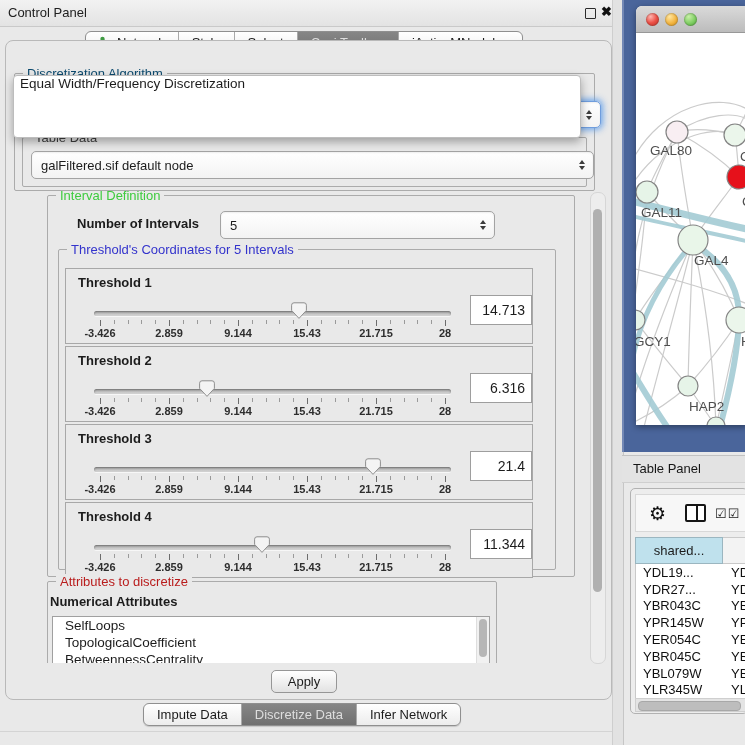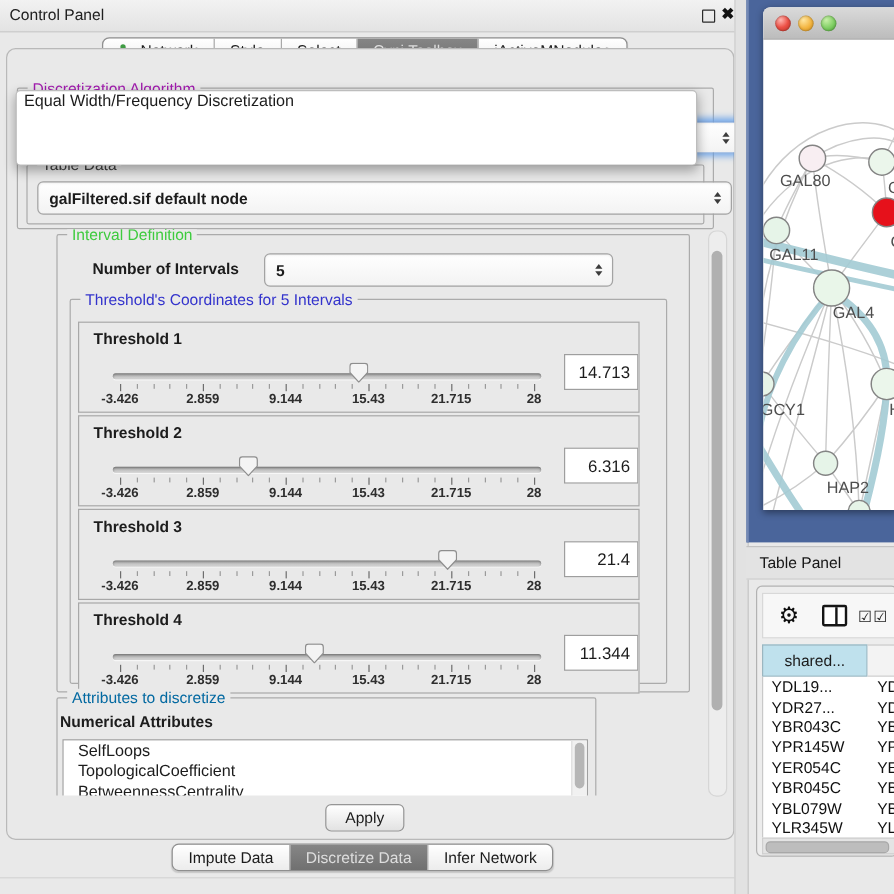--- a/index.html
+++ b/index.html
@@ -21,26 +21,26 @@
   .seg.sel{background:linear-gradient(#868686,#707070);color:#dedede;}
   #topTabs{left:85px;top:31px;}
   #bottomTabs{left:143px;top:703px;}
   .bline{position:absolute;left:0;top:731px;width:620px;height:1px;background:#d4d4d4;}
 
   
   .content{position:absolute;left:5px;top:40px;width:605px;height:658px;border:1px solid #b9b9b9;
            border-radius:8px;background:#e9e9e9;}
   .gbox{position:absolute;border:1px solid #ababab;border-radius:2px;}
   .grouplab{position:absolute;top:-8px;left:8px;background:#e9e9e9;padding:0 4px;font-size:13px;white-space:nowrap;}
-  .lab-gray{color:#a21caf;}
+  .lab-gray{color:#0c4a6e;}
   .lab-green{color:#3ecb3e;}
   .lab-blue{color:#3333cc;}
 
   .combo{position:absolute;background:linear-gradient(#ffffff,#f3f3f3);border:1px solid #a3a3a3;border-radius:5px;
-         display:flex;align-items:center;padding:0 22px 0 9px;box-shadow:inset 0 1px 2px rgba(0,0,0,.07);font-weight:bold;}
+         display:flex;align-items:center;padding:0 6px 0 9px;box-shadow:inset 0 1px 2px rgba(0,0,0,.07);}
   .combo .arrows{position:absolute;right:8px;top:50%;transform:translateY(-50%);display:flex;flex-direction:column;gap:2px;}
   .arrow-up{width:0;height:0;border-left:3.5px solid transparent;border-right:3.5px solid transparent;border-bottom:4.5px solid #3c3c3c;}
   .arrow-dn{width:0;height:0;border-left:3.5px solid transparent;border-right:3.5px solid transparent;border-top:4.5px solid #3c3c3c;}
   .focusring{box-shadow:0 0 6px 2px rgba(92,156,235,.85),inset 0 1px 2px rgba(0,0,0,.07);border-color:#6f9ddd;}
 
   .algo-group{left:8px;top:32px;width:579px;height:116px;}
   .algo-combo{left:17px;top:60px;width:561px;height:25px;}
   .td-group{left:16px;top:96px;width:563px;height:48px;}
   .td-combo{left:8px;top:13px;width:546px;height:26px;}
 
@@ -369,21 +369,21 @@
                     <path d="M3 0.8 L13 0.8 Q15.4 0.8 15.4 3.2 L15.4 8.4 L8 16.4 L0.6 8.4 L0.6 3.2 Q0.6 0.8 3 0.8 Z" fill="#f4f4f4" stroke="#8e8e8e" stroke-width="1"></path>
                   </svg>
                 </div>
                 <div class="value-box">11.344</div>
               </div>
             </div>
         </div>
       </div>
 
       <div class="gbox attrs-group">
-        <span class="grouplab lab-blue" style="color: #0369a1;">Attributes to discretize</span>
+        <span class="grouplab lab-blue" style="color: #b91c1c;">Attributes to discretize</span>
         <div class="attr-title">Numerical Attributes</div>
         <div class="attr-list" id="attrList">
           <div class="alsb">
               <div class="althumb"></div>
             </div>
         <div class="attr-item">SelfLoops</div>
             <div class="attr-item">TopologicalCoefficient</div>
             <div class="attr-item">BetweennessCentrality</div>
           </div>
       </div>

